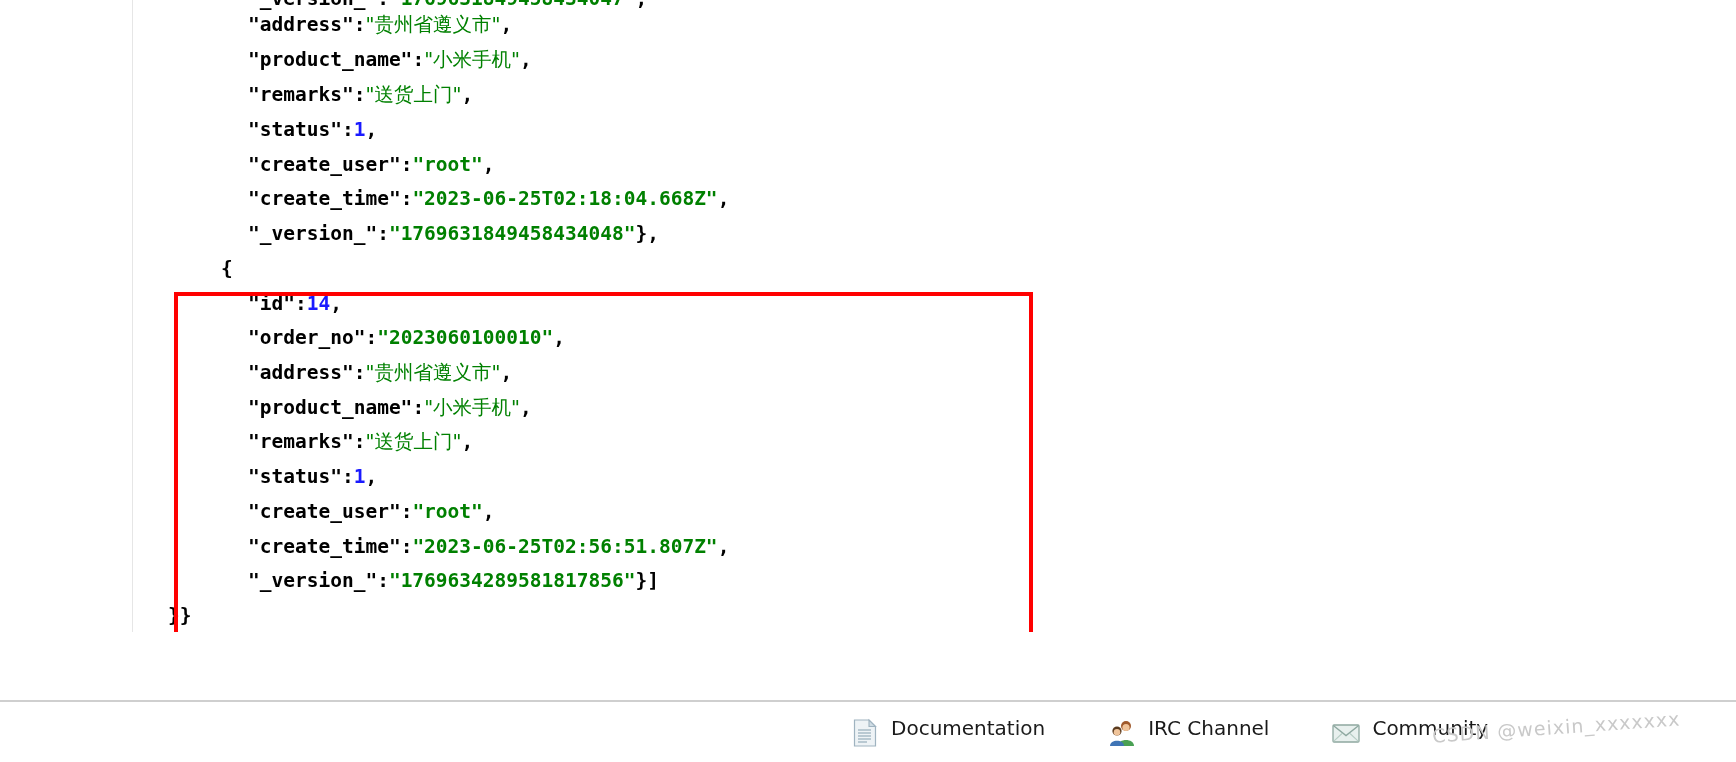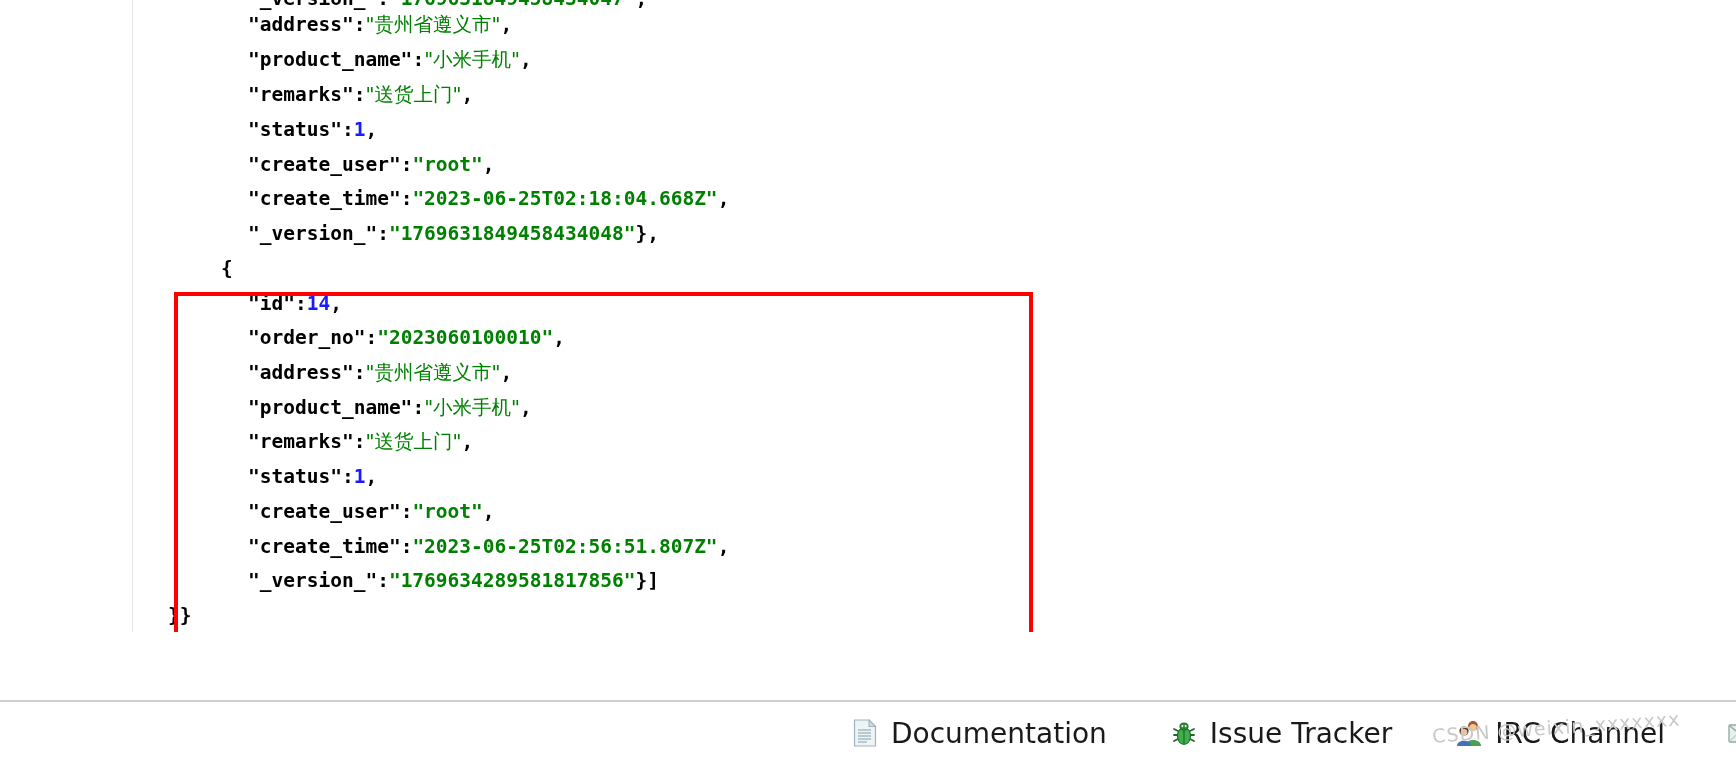--- a/index.html
+++ b/index.html
@@ -79,24 +79,24 @@
     left: 850px;
     top: 0;
     height: 62px;
     display: flex;
     align-items: center;
     gap: 62px;
     white-space: nowrap;
   }
   .footer-link {
     display: flex;
-    align-items: flex-end;
+    align-items: flex-start;
     gap: 11px;
     font-family: "DejaVu Sans", sans-serif;
-    font-size: 28px;
+    font-size: 20px;
     color: #1a1a1a;
     text-decoration: none;
     line-height: 1;
   }
   .footer-link .ficon {
     width: 30px;
     height: 30px;
     display: inline-block;
     flex: 0 0 auto;
   }
@@ -157,40 +157,20 @@
             <line x1="8" y1="15" x2="21" y2="15"></line>
             <line x1="8" y1="18" x2="21" y2="18"></line>
             <line x1="8" y1="21" x2="21" y2="21"></line>
             <line x1="8" y1="24" x2="17" y2="24"></line>
           </g>
         </svg>
       </span>
       <span>Documentation</span>
     </a>
 
-    <a class="footer-link" href="#">
-      <span class="ficon">
-        <svg viewBox="0 0 30 30" width="30" height="30" xmlns="http://www.w3.org/2000/svg">
-          <g stroke="#1d6b2a" stroke-width="1.8" stroke-linecap="round">
-            <line x1="5" y1="11" x2="9" y2="13"></line>
-            <line x1="5" y1="17" x2="9" y2="17"></line>
-            <line x1="5" y1="23" x2="9" y2="21"></line>
-            <line x1="25" y1="11" x2="21" y2="13"></line>
-            <line x1="25" y1="17" x2="21" y2="17"></line>
-            <line x1="25" y1="23" x2="21" y2="21"></line>
-          </g>
-          <ellipse cx="15" cy="18" rx="6.5" ry="8.5" fill="#3faf4a" stroke="#1d6b2a" stroke-width="1.2"></ellipse>
-          <ellipse cx="15" cy="8.5" rx="4" ry="3.5" fill="#2f8f39" stroke="#1d6b2a" stroke-width="1.2"></ellipse>
-          <line x1="15" y1="10" x2="15" y2="26" stroke="#1d6b2a" stroke-width="1.2"></line>
-          <circle cx="13.3" cy="8" r="0.9" fill="#ffffff"></circle>
-          <circle cx="16.7" cy="8" r="0.9" fill="#ffffff"></circle>
-        </svg>
-      </span>
-      <span>Issue Tracker</span>
-    </a>
 
     <a class="footer-link" href="#">
       <span class="ficon">
         <svg viewBox="0 0 30 30" width="30" height="30" xmlns="http://www.w3.org/2000/svg">
           <circle cx="19" cy="8" r="5" fill="#a05a2c"></circle>
           <path d="M11 28 C11 20 27 20 27 28 Z" fill="#4aa054"></path>
           <circle cx="19" cy="9.5" r="3.6" fill="#f0c49a"></circle>
           <circle cx="10" cy="13" r="4.6" fill="#5a3a1e"></circle>
           <path d="M3 28 C3 21 17 21 17 28 Z" fill="#3f74b5"></path>
           <circle cx="10" cy="14.2" r="3.3" fill="#f0c49a"></circle>

